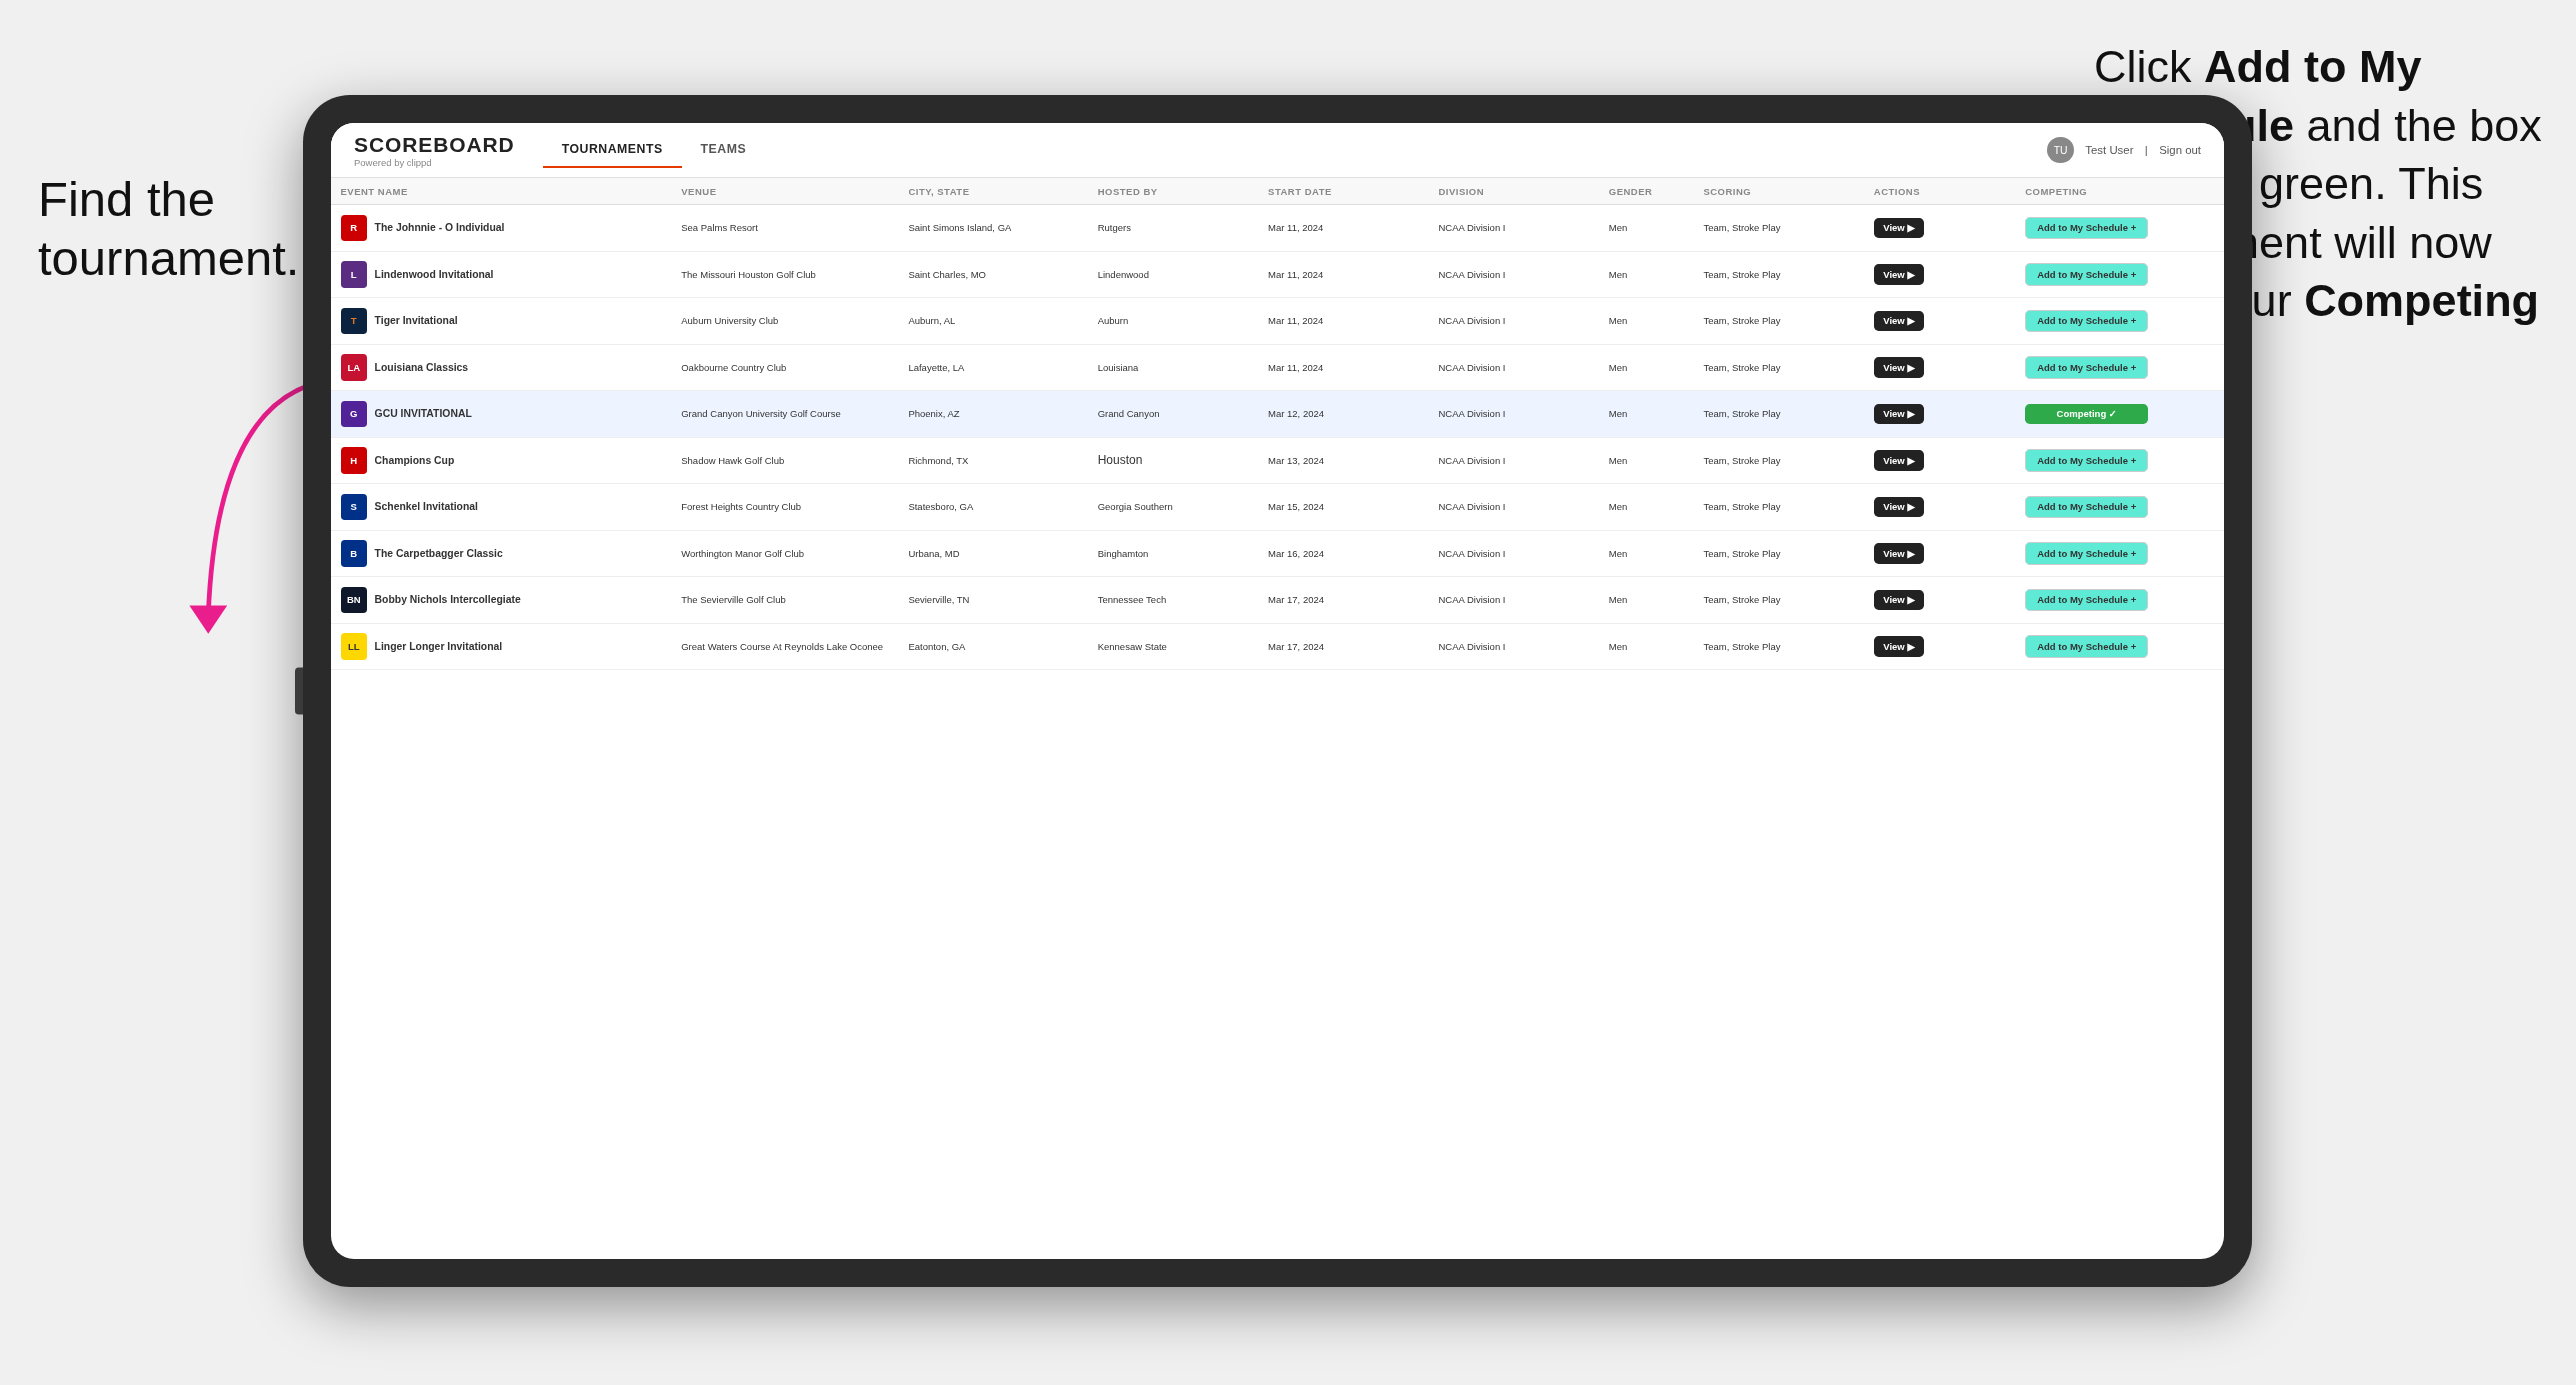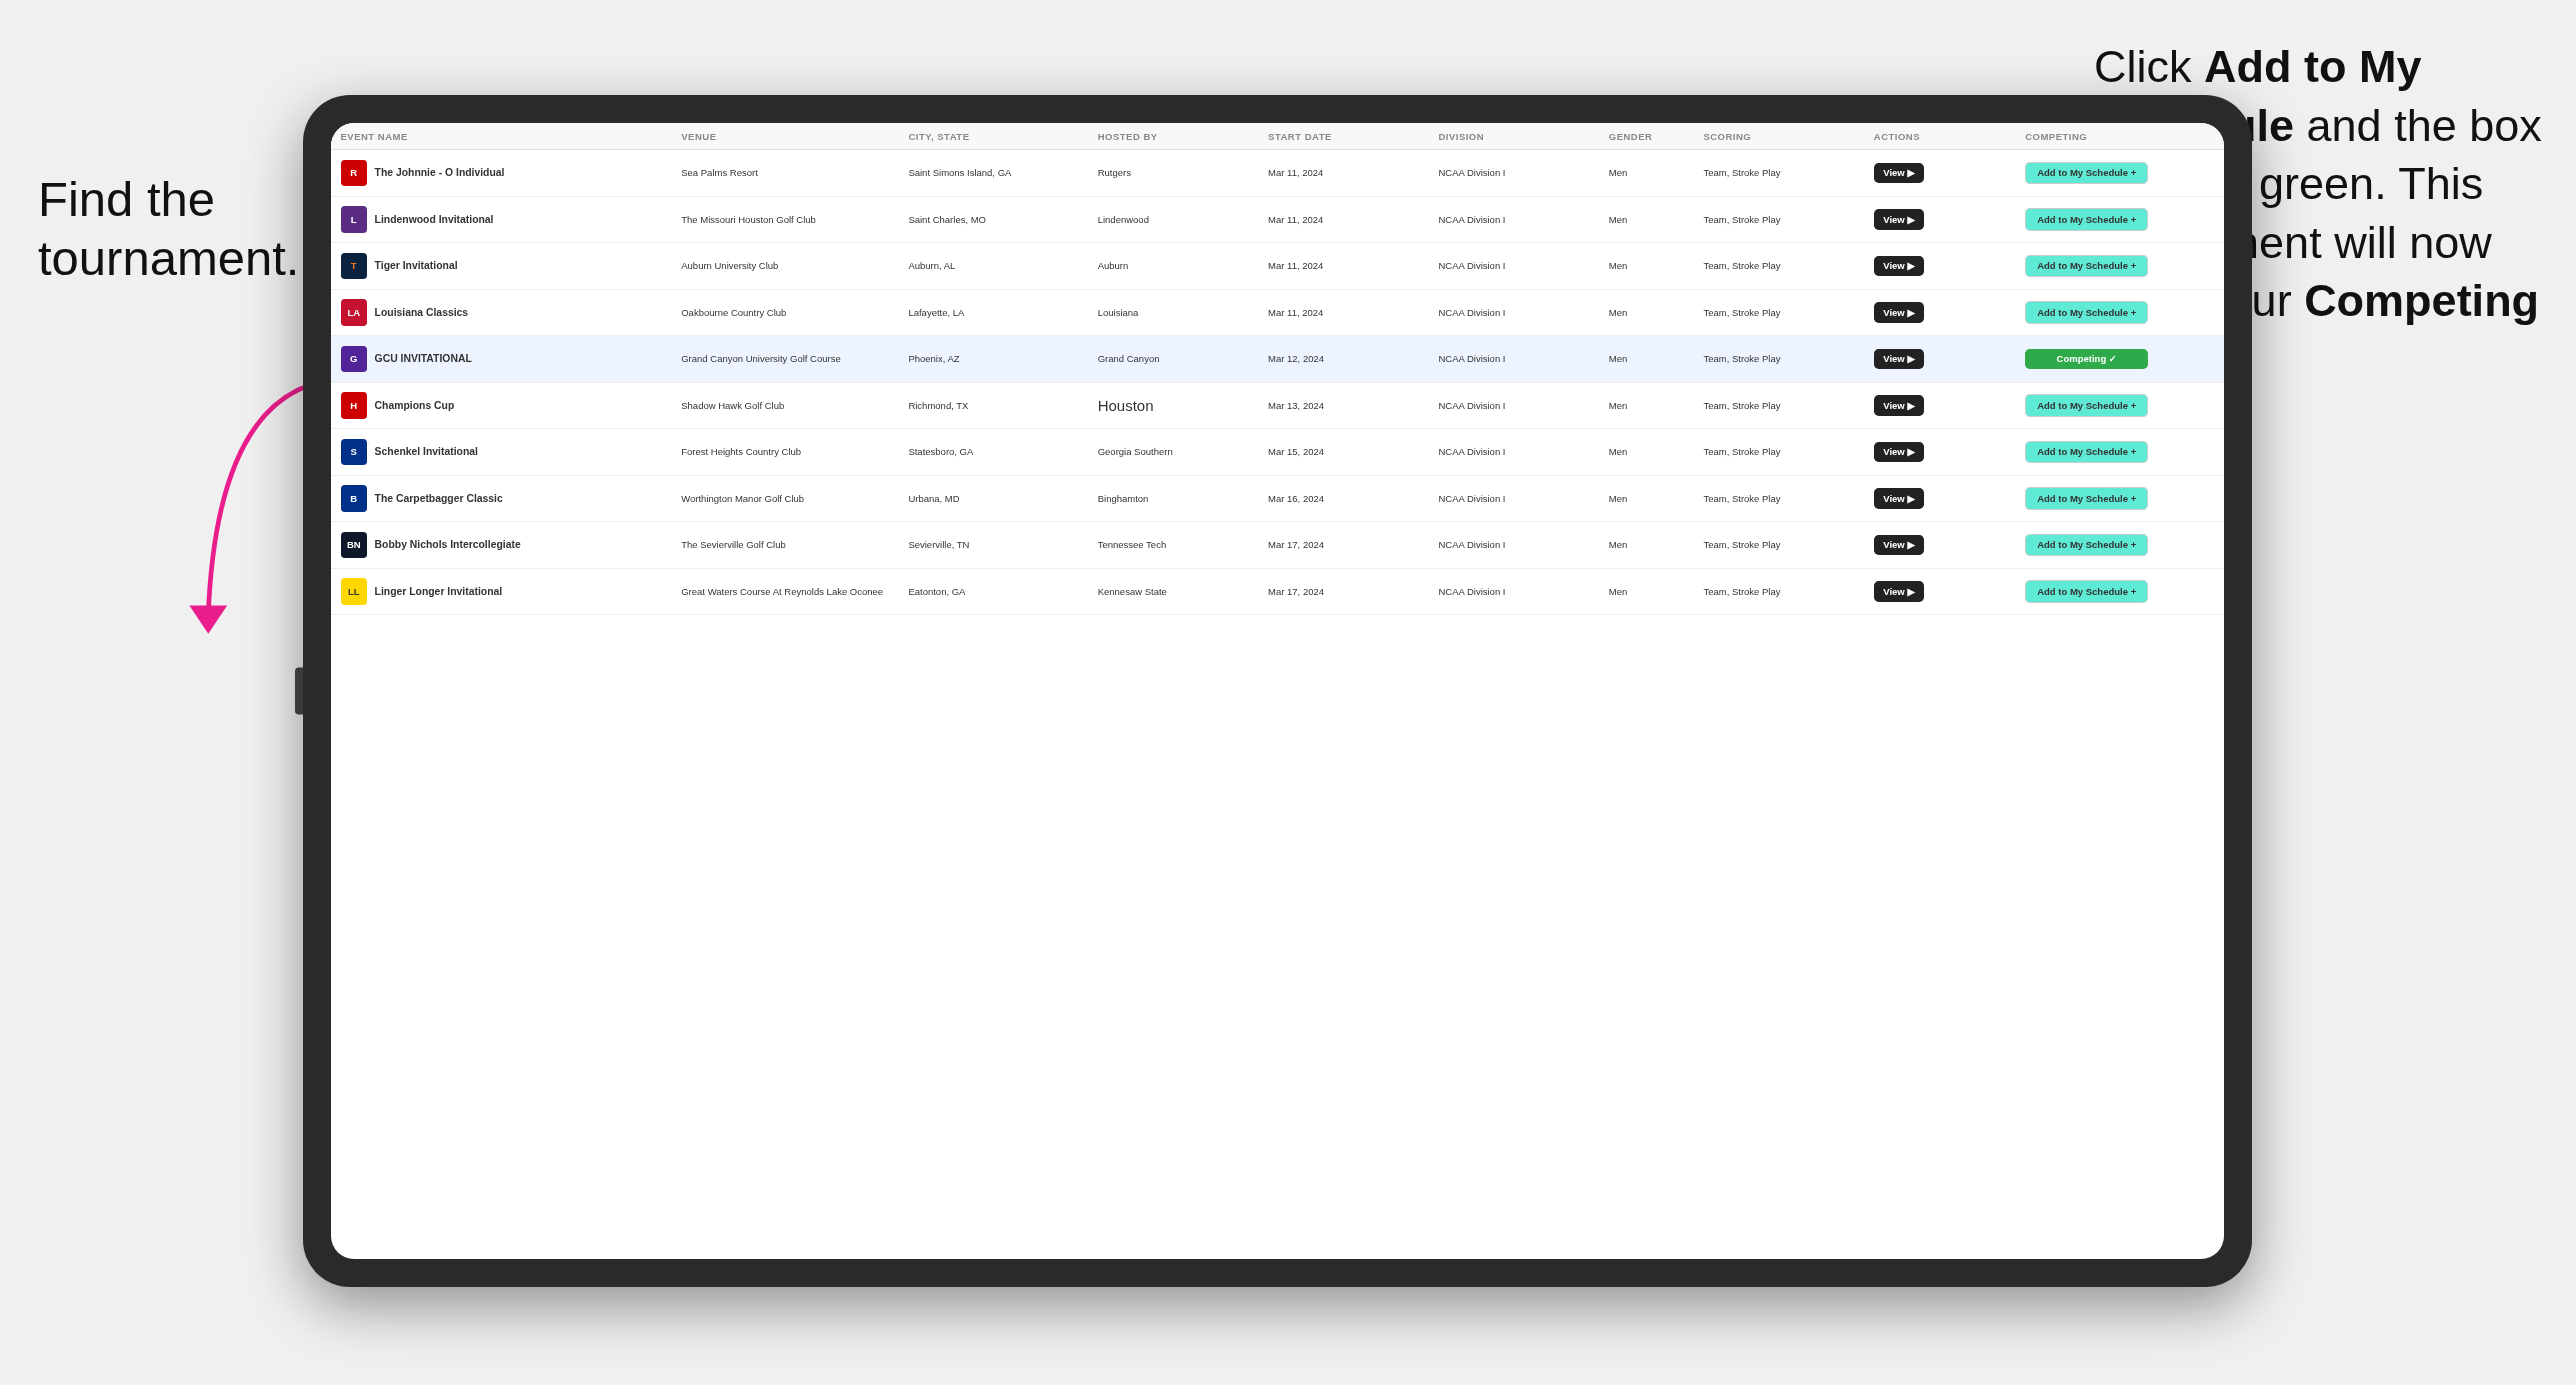--- a/index.html
+++ b/index.html
@@ -298,20 +298,36 @@
 
 <svg class="arrow-right" viewBox="0 0 200 200" xmlns="http://www.w3.org/2000/svg" style="position:absolute; right: 435px; top: 492px; width: 170px; height: 170px;">
   <path d="M 180 20 Q 180 120 30 150" stroke="#e91e8c" stroke-width="5" fill="none" stroke-linecap="round"></path>
   <polygon points="10,130 20,165 50,148" fill="#e91e8c"></polygon>
 </svg>
 
 <div class="tablet-frame">
   <div class="side-button"></div>
   <div class="tablet-screen">
 
+    <div class="app-header">
+      <div class="logo-area">
+        <span class="logo-text">SCOREBOARD</span>
+        <span class="logo-sub">Powered by clippd</span>
+      </div>
+      <nav class="nav-tabs">
+        <div class="nav-tab active">TOURNAMENTS</div>
+        <div class="nav-tab">TEAMS</div>
+      </nav>
+      <div class="header-right">
+        <div class="user-avatar">TU</div>
+        <span>Test User</span>
+        <span>|</span>
+        <span style="cursor:pointer; color:#555;">Sign out</span>
+      </div>
+    </div>
 
     <div class="table-container">
       <table>
         <thead>
           <tr>
             <th style="width:18%">EVENT NAME</th>
             <th style="width:12%">VENUE</th>
             <th style="width:10%">CITY, STATE</th>
             <th style="width:9%">HOSTED BY</th>
             <th style="width:9%">START DATE</th>
@@ -450,21 +466,21 @@
             </tr>
             <tr>
               <td>
     <div class="event-name-cell">
       <div class="team-logo" style="background:#cc0000; color:#fff; font-size:9.5px; font-weight:700;">H</div>
       <span class="event-name-text">Champions Cup</span>
     </div>
               </td>
               <td style="font-size: 9.5px;">Shadow Hawk Golf Club</td>
               <td style="font-size: 9.5px;">Richmond, TX</td>
-              <td style="font-size: 15px; margin-top: 41px;">Houston</td>
+              <td style="font-size: 12px; margin-top: 41px;">Houston</td>
               <td style="font-size: 9.5px;">Mar 13, 2024</td>
               <td style="font-size: 9.5px;">NCAA Division I</td>
               <td style="font-size: 9.5px;">Men</td>
               <td style="font-size: 9.5px;">Team, Stroke Play</td>
               <td>
     <div class="actions-cell">
       <button class="view-btn">
         View ▶
       </button>
     </div>

